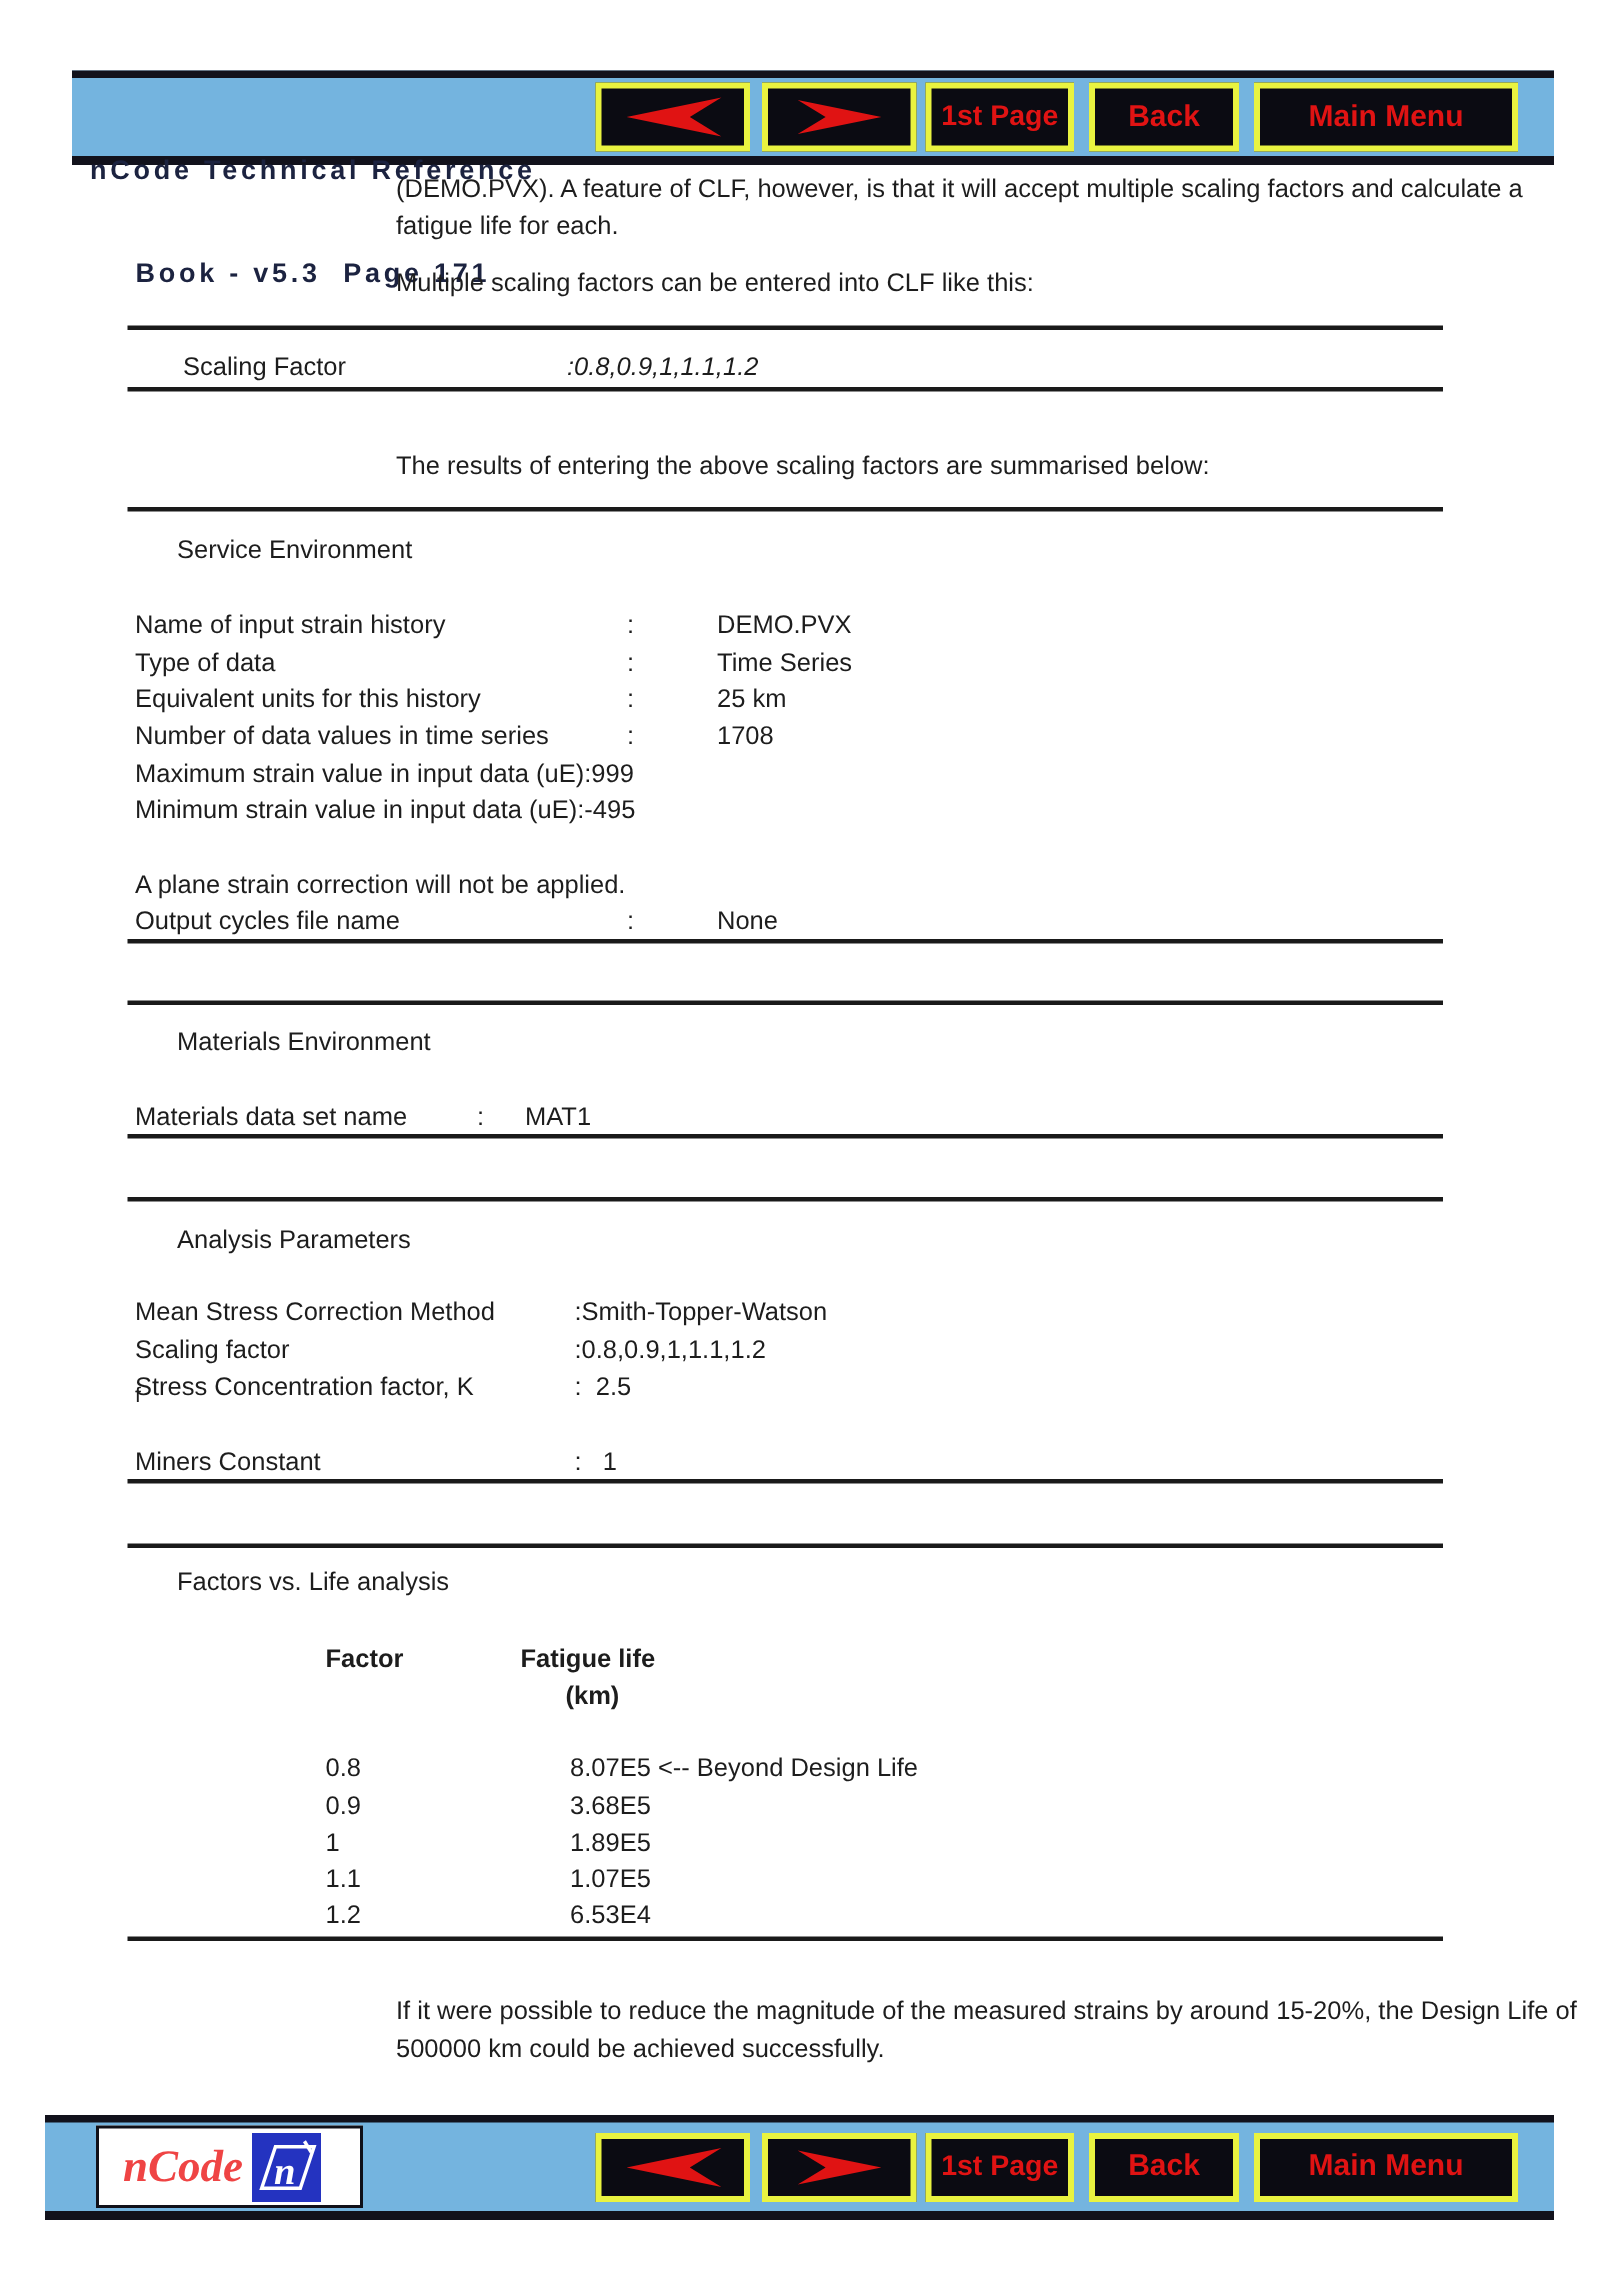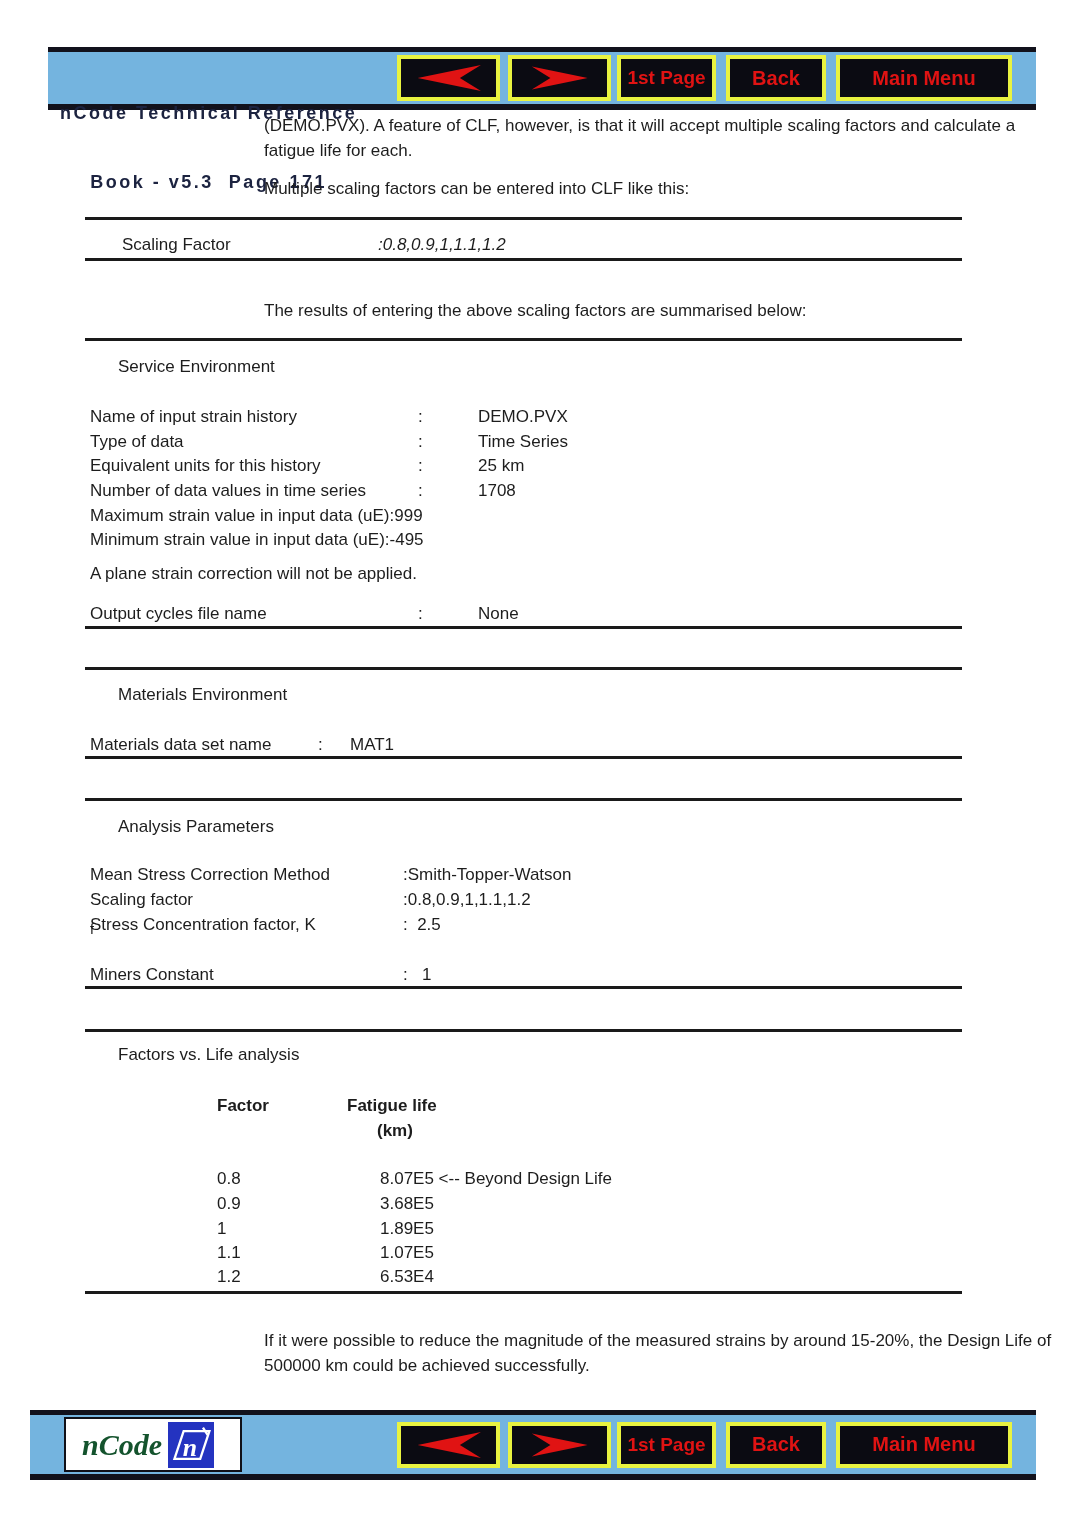--- a/index.html
+++ b/index.html
@@ -46,21 +46,21 @@
   .bottom .btn-menu { left:806px; width:176px; }
 
   
   .logo-box {
     position:absolute; left:34px; top:2px; width:178px; height:55px;
     background:#ffffff; border:2px solid #101018;
     display:flex; align-items:center; padding-left:16px; gap:6px;
   }
   .logo-text {
     font-family:"Liberation Serif", serif; font-style:italic; font-weight:bold;
-    font-size:30px; color:#14532d;
+    font-size:30px; color:#ef4444;
   }
   .logo-mark { width:46px; height:46px; }
 
   
   .para {
     position:absolute; left:232px; width:800px;
     font-size:17px; line-height:25px;margin-left:32px;
   }
   .hr { position:absolute; left:85px; width:877px; height:3px; background:#1a1a1a; }
   .sect-head { position:absolute; left:118px; font-size:17px; font-weight:normal; }
@@ -70,21 +70,21 @@
   .lab  { left:90px; }
   .sep  { left:418px; }
   .val  { left:478px; }
 
   .sf-lab { left:122px; }
   .sf-val { left:378px; font-style:italic; }
 
   .mat-sep { left:318px; }
   .mat-val { left:350px; }
 
-  .a-val { left:383px;margin-left:20px; }
+  .a-val { left:383px; }
 
   .f-col1 { left:217px; }
   .f-col2 { left:347px; }
   .f-unit { left:377px; }
   .f-fac  { left:217px; }
   .f-life { left:380px; }
   .bold { font-weight:bold; }
 </style>
 </head>
 <body>
@@ -156,21 +156,21 @@
     <span class="sep">:</span>
     <span class="val">1708</span>
   </div>
   <div class="row" style="top:506px">
     <span class="lab">Maximum strain value in input data (uE):999</span>
   </div>
   <div class="row" style="top:530px">
     <span class="lab">Minimum strain value in input data (uE):-495</span>
   </div>
 
-  <div class="row" style="top:564px">
+  <div class="row" style="top:580px">
     <span class="lab">A plane strain correction will not be applied.</span>
   </div>
   <div class="row" style="top:604px">
     <span class="lab">Output cycles file name</span>
     <span class="sep">:</span>
     <span class="val">None</span>
   </div>
 
   <div class="hr" style="top:626px"></div>
   <div class="hr" style="top:667px"></div>

